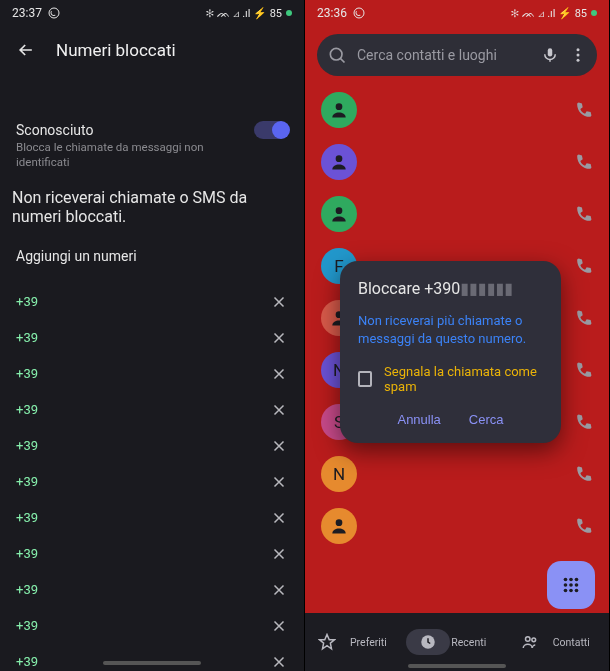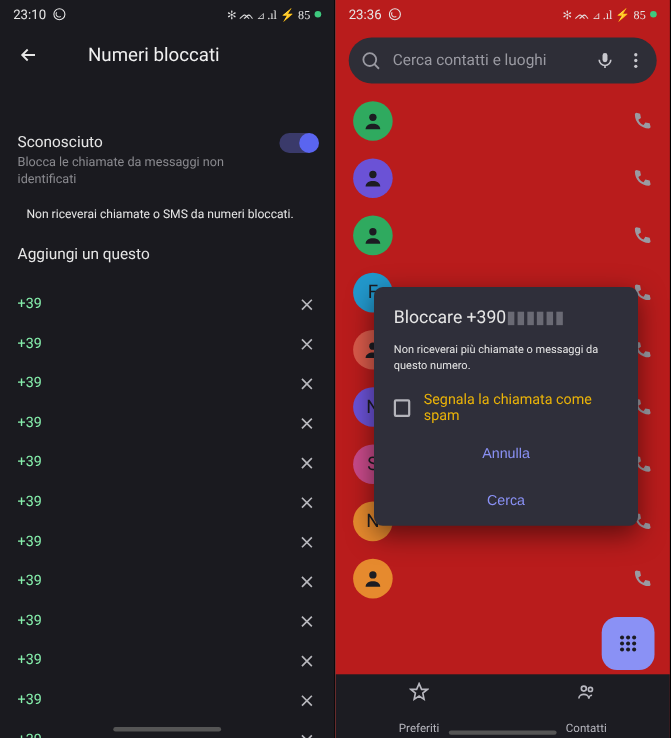--- a/index.html
+++ b/index.html
@@ -2,81 +2,81 @@
 <html><head>
 <meta charset="utf-8">
 <style>
   * { margin: 0; padding: 0; box-sizing: border-box; }
   html, body { width: 610px; height: 671px; background: #fff; font-family: Roboto, Arial, sans-serif; overflow: hidden; }
   .container { display: flex; width: 610px; height: 671px; }
   .phone { width: 305px; height: 671px; background: #1a1a1f; position: relative; overflow: hidden; color: #e6e6e6; border-right: 1px solid #000; }
   .phone:last-child { border-right: none; }
   .status-bar { height: 26px; display: flex; justify-content: space-between; align-items: center; padding: 0 12px; font-size: 12px; color: #e6e6e6; }
   .status-left { display: flex; align-items: center; gap: 6px; }
-  .status-right { display: flex; align-items: center; gap: 4px; font-size: 11px; font-family: Liberation Serif, serif; }
+  .status-right { display: flex; align-items: center; gap: 4px; font-size: 11px; }
   .wa-icon { width: 12px; height: 12px; }
   .dot-green { width: 6px; height: 6px; background: #3ec97e; border-radius: 50%; }
 
   
   .header { display: flex; align-items: center; padding: 14px 16px; gap: 20px; }
   .back-arrow { width: 20px; height: 20px; }
-  .header-title { font-size: 17px; font-weight: 400; color: #f0f0f0; margin-left: 24px; }
+  .header-title { font-size: 17px; font-weight: 400; color: #f0f0f0; }
   .toggle-section { padding: 16px 16px 18px; }
   .toggle-row { display: flex; justify-content: space-between; align-items: center; }
   .toggle-text { flex: 1; margin-top: 32px; }
   .toggle-title { font-size: 14px; color: #e6e6e6; margin-bottom: 2px; }
   .toggle-sub { font-size: 11.5px; color: #8a8a8f; line-height: 1.3; }
   .switch { width: 34px; height: 18px; background: #3a3a6a; border-radius: 9px; position: relative; }
   .switch-knob { width: 18px; height: 18px; background: #5a65f0; border-radius: 50%; position: absolute; right: -2px; top: 0; }
-  .info-text { padding: 0 24px 22px; font-size: 11px; color: #e6e6e6; }
+  .info-text { padding: 0 12px 22px; font-size: 16px; color: #e6e6e6; }
   .add-number { padding: 0 16px 20px; font-size: 14px; color: #e6e6e6; }
   .number-list { }
   .number-row { display: flex; justify-content: space-between; align-items: center; padding: 9px 16px; }
   .number-text { font-size: 13px; color: #86efac; }
   .x-icon { width: 18px; height: 18px; color: #b8b8bd; }
   .nav-pill-l { position: absolute; bottom: 6px; left: 50%; transform: translateX(-50%); width: 98px; height: 4px; background: #555; border-radius: 2px; }
 
   
   .phone-r { background: #b91c1c; }
   .search-bar { margin: 8px 12px; background: #2e2e37; border-radius: 24px; height: 42px; display: flex; align-items: center; padding: 11px 10px; gap: 10px; }
   .search-icon { width: 20px; height: 20px; color: #9a9aa2; }
   .search-text { flex: 1; font-size: 14px; color: #9a9aa2; }
   .mic-icon { width: 18px; height: 18px; color: #c8c8ce; }
   .more-icon { width: 18px; height: 18px; color: #c8c8ce; }
   .contact-rows { position: relative; }
   .contact-row { display: flex; align-items: center; justify-content: space-between; padding: 8px 16px; }
   .avatar { width: 36px; height: 36px; border-radius: 50%; display: flex; align-items: center; justify-content: center; font-size: 17px; color: #1c1c22; font-weight: 400; }
   .call-icon { width: 19px; height: 19px; color: #9a9aa2; }
-  .dialog-overlay { position: absolute; top: 261px; left: 340px; width: 240px; background: #2f2f3a; border-radius: 8px; padding: 18px 18px 8px; z-index: 10; box-shadow: 0 8px 24px rgba(0,0,0,0.5); }
+  .dialog-overlay { position: absolute; top: 261px; left: 340px; width: 221px; background: #2f2f3a; border-radius: 18px; padding: 18px 18px 8px; z-index: 10; box-shadow: 0 8px 24px rgba(0,0,0,0.5); }
   .dialog-title { font-size: 16px; color: #e6e6e6; margin-bottom: 14px; }
   .dialog-title .redact { color: #6a6a74; }
-  .dialog-body { font-size: 10px; color: #e5e5e5; line-height: 1.4; margin-bottom: 16px; }
+  .dialog-body { font-size: 13px; color: #3b82f6; line-height: 1.4; margin-bottom: 16px; }
   .dialog-check-row { display: flex; align-items: center; gap: 12px; margin-bottom: 18px; }
   .checkbox { width: 16px; height: 16px; border: 2px solid #b4b4bb; border-radius: 2px; }
   .check-label { font-size: 13px; color: #eab308; }
-  .dialog-actions { display: flex; justify-content: center; gap: 28px; padding-bottom: 8px; flex-direction: column; }
+  .dialog-actions { display: flex; justify-content: center; gap: 28px; padding-bottom: 8px; }
   .dialog-btn { font-size: 13px; color: #8a91f5; background: none; border: none; }
   .fab { position: absolute; bottom: 62px; right: 14px; width: 48px; height: 48px; background: #8a91f5; border-radius: 14px; display: flex; align-items: center; justify-content: center; }
   .bottom-nav { position: absolute; bottom: 0; left: 0; right: 0; height: 58px; display: flex; justify-content: space-around; align-items: center; background: #1c1c22; border-top: 0; }
-  .nav-item { display: flex; flex-direction: column; align-items: center; gap: 13px; flex: 1; }
+  .nav-item { display: flex; align-items: center; gap: 1px; flex: 1; }
   .nav-icon-wrap { width: 44px; height: 26px; border-radius: 13px; display: flex; align-items: center; justify-content: center; }
   .nav-icon-wrap.active { background: #3a3a46; }
   .nav-icon { width: 18px; height: 18px; color: #b8b8c0; }
   .nav-label { font-size: 10.5px; color: #b8b8c0; }
   .nav-pill-r { position: absolute; bottom: 3px; left: 50%; transform: translateX(-50%); width: 98px; height: 4px; background: #555; border-radius: 2px; }
 </style>
 </head>
 <body>
 
 <div class="container">
 
   <div class="phone">
     <div class="status-bar">
       <div class="status-left">
-        <span>23:10</span>
+        <span>23:37</span>
         <svg class="wa-icon" viewBox="0 0 24 24" fill="#e6e6e6">
             <circle cx="12" cy="12" r="10" fill="none" stroke="#e6e6e6" stroke-width="2"></circle>
             <path d="M8 14c1 2 4 3 6 1l1 2-3 1c-4 0-7-3-7-7l1-3 2 1c-2 2-1 4 0 5z" fill="#e6e6e6"></path>
           </svg>
       </div>
       <div class="status-right">
         <span>✻ ᨏ ⊿ .ıl ⚡ 85</span>
         <span class="dot-green"></span>
       </div>
     </div>
@@ -94,21 +94,21 @@
           <div class="toggle-title">Sconosciuto</div>
           <div class="toggle-sub">Blocca le chiamate da messaggi non identificati</div>
         </div>
         <div class="switch">
             <div class="switch-knob"></div>
           </div>
       </div>
     </div>
 
     <div class="info-text">Non riceverai chiamate o SMS da numeri bloccati.</div>
-    <div class="add-number">Aggiungi un questo</div>
+    <div class="add-number">Aggiungi un numeri</div>
 
     <div class="number-list" id="number-list">
         <div class="number-row">
           <span class="number-text">+39</span>
           <svg class="x-icon" viewBox="0 0 24 24" fill="none" stroke="currentColor" stroke-width="2">
             <path d="M18 6L6 18M6 6l12 12"></path>
           </svg>
         </div>
         <div class="number-row">
           <span class="number-text">+39</span>
@@ -312,20 +312,29 @@
     <div class="bottom-nav">
       <div class="nav-item">
         <div class="nav-icon-wrap">
             <svg class="nav-icon" viewBox="0 0 24 24" fill="none" stroke="currentColor" stroke-width="2">
               <path d="M12 2l3 7h7l-5.5 4.5L18 21l-6-4-6 4 1.5-7.5L2 9h7z"></path>
             </svg>
           </div>
         <span class="nav-label">Preferiti</span>
       </div>
       <div class="nav-item">
+        <div class="nav-icon-wrap active">
+            <svg class="nav-icon" viewBox="0 0 24 24" fill="currentColor">
+              <circle cx="12" cy="12" r="9"></circle>
+              <path d="M12 7v5l3 2" stroke="#1c1c22" stroke-width="2" fill="none"></path>
+            </svg>
+          </div>
+        <span class="nav-label">Recenti</span>
+      </div>
+      <div class="nav-item">
         <div class="nav-icon-wrap">
             <svg class="nav-icon" viewBox="0 0 24 24" fill="none" stroke="currentColor" stroke-width="2">
               <circle cx="9" cy="8" r="3"></circle>
               <path d="M3 20c0-3 3-5 6-5s6 2 6 5"></path>
               <circle cx="17" cy="9" r="2.5"></circle>
               <path d="M15 20c0-2 2-4 4-4"></path>
             </svg>
           </div>
         <span class="nav-label">Contatti</span>
       </div>

